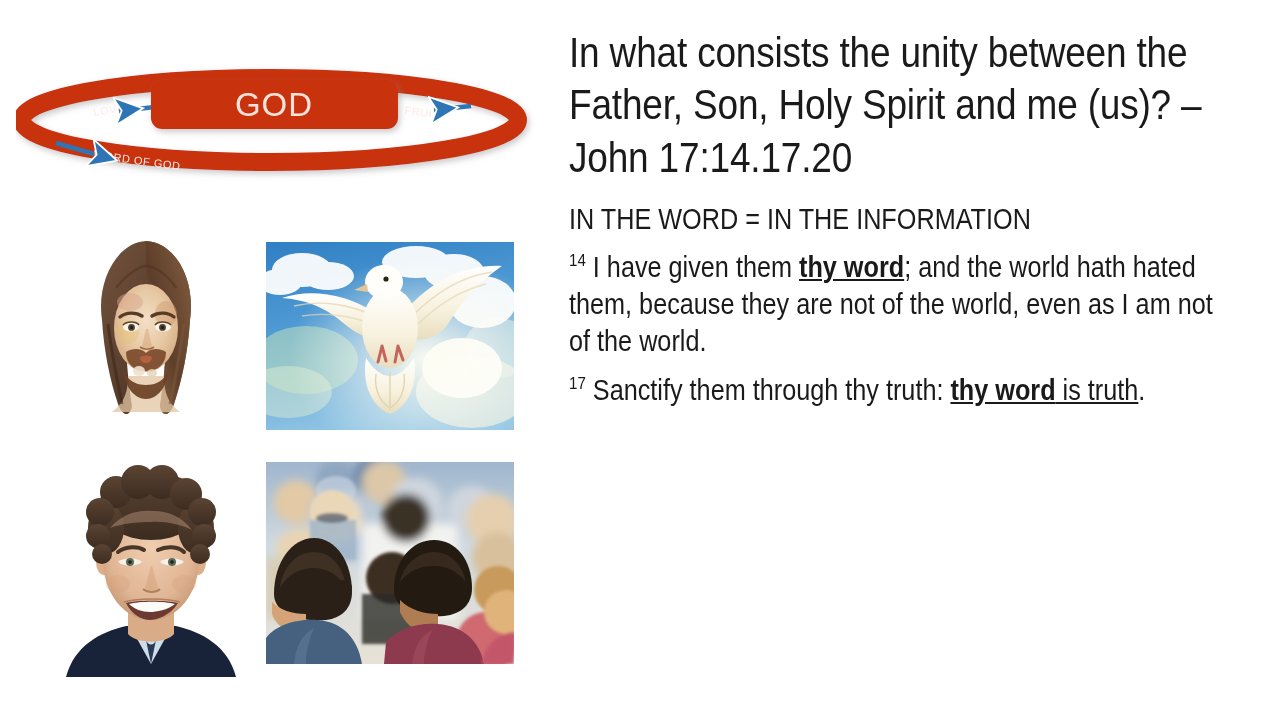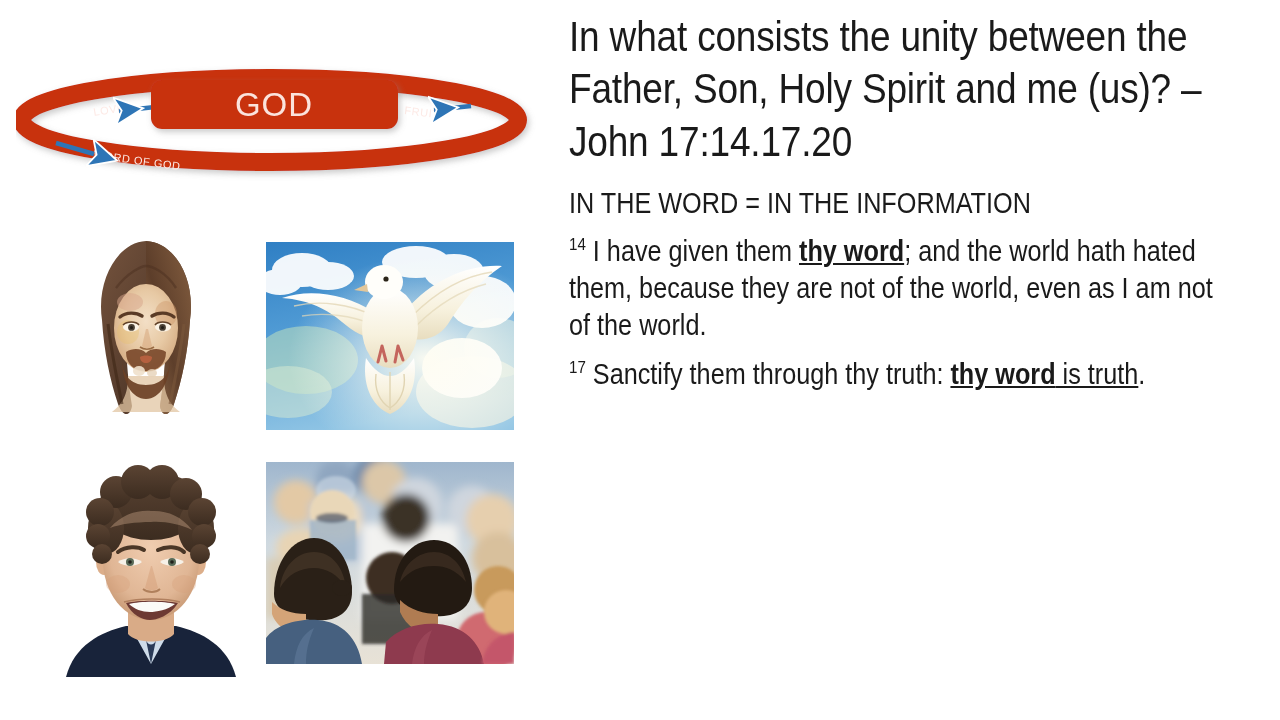--- a/index.html
+++ b/index.html
@@ -55,21 +55,21 @@
 
   #photo-jesus  { left: 82px;  top: 228px; width: 128px; height: 212px; }
   #photo-dove   { left: 266px; top: 242px; width: 248px; height: 188px; }
   #photo-man    { left: 60px;  top: 458px; width: 182px; height: 219px; }
   #photo-crowd  { left: 266px; top: 462px; width: 248px; height: 202px; }
 
   
   .right-col {
     position: absolute;
     left: 569px;
-    top: 10px;
+    top: 26px;
     width: 672px;
   }
   .slide-title {
     font-family: "Liberation Sans Narrow", "Liberation Sans", sans-serif;
     font-size: 43px;
     line-height: 1.22;
     font-weight: 400;
     letter-spacing: -0.2px;
     color: #1a1a1a;
     margin: 0;

